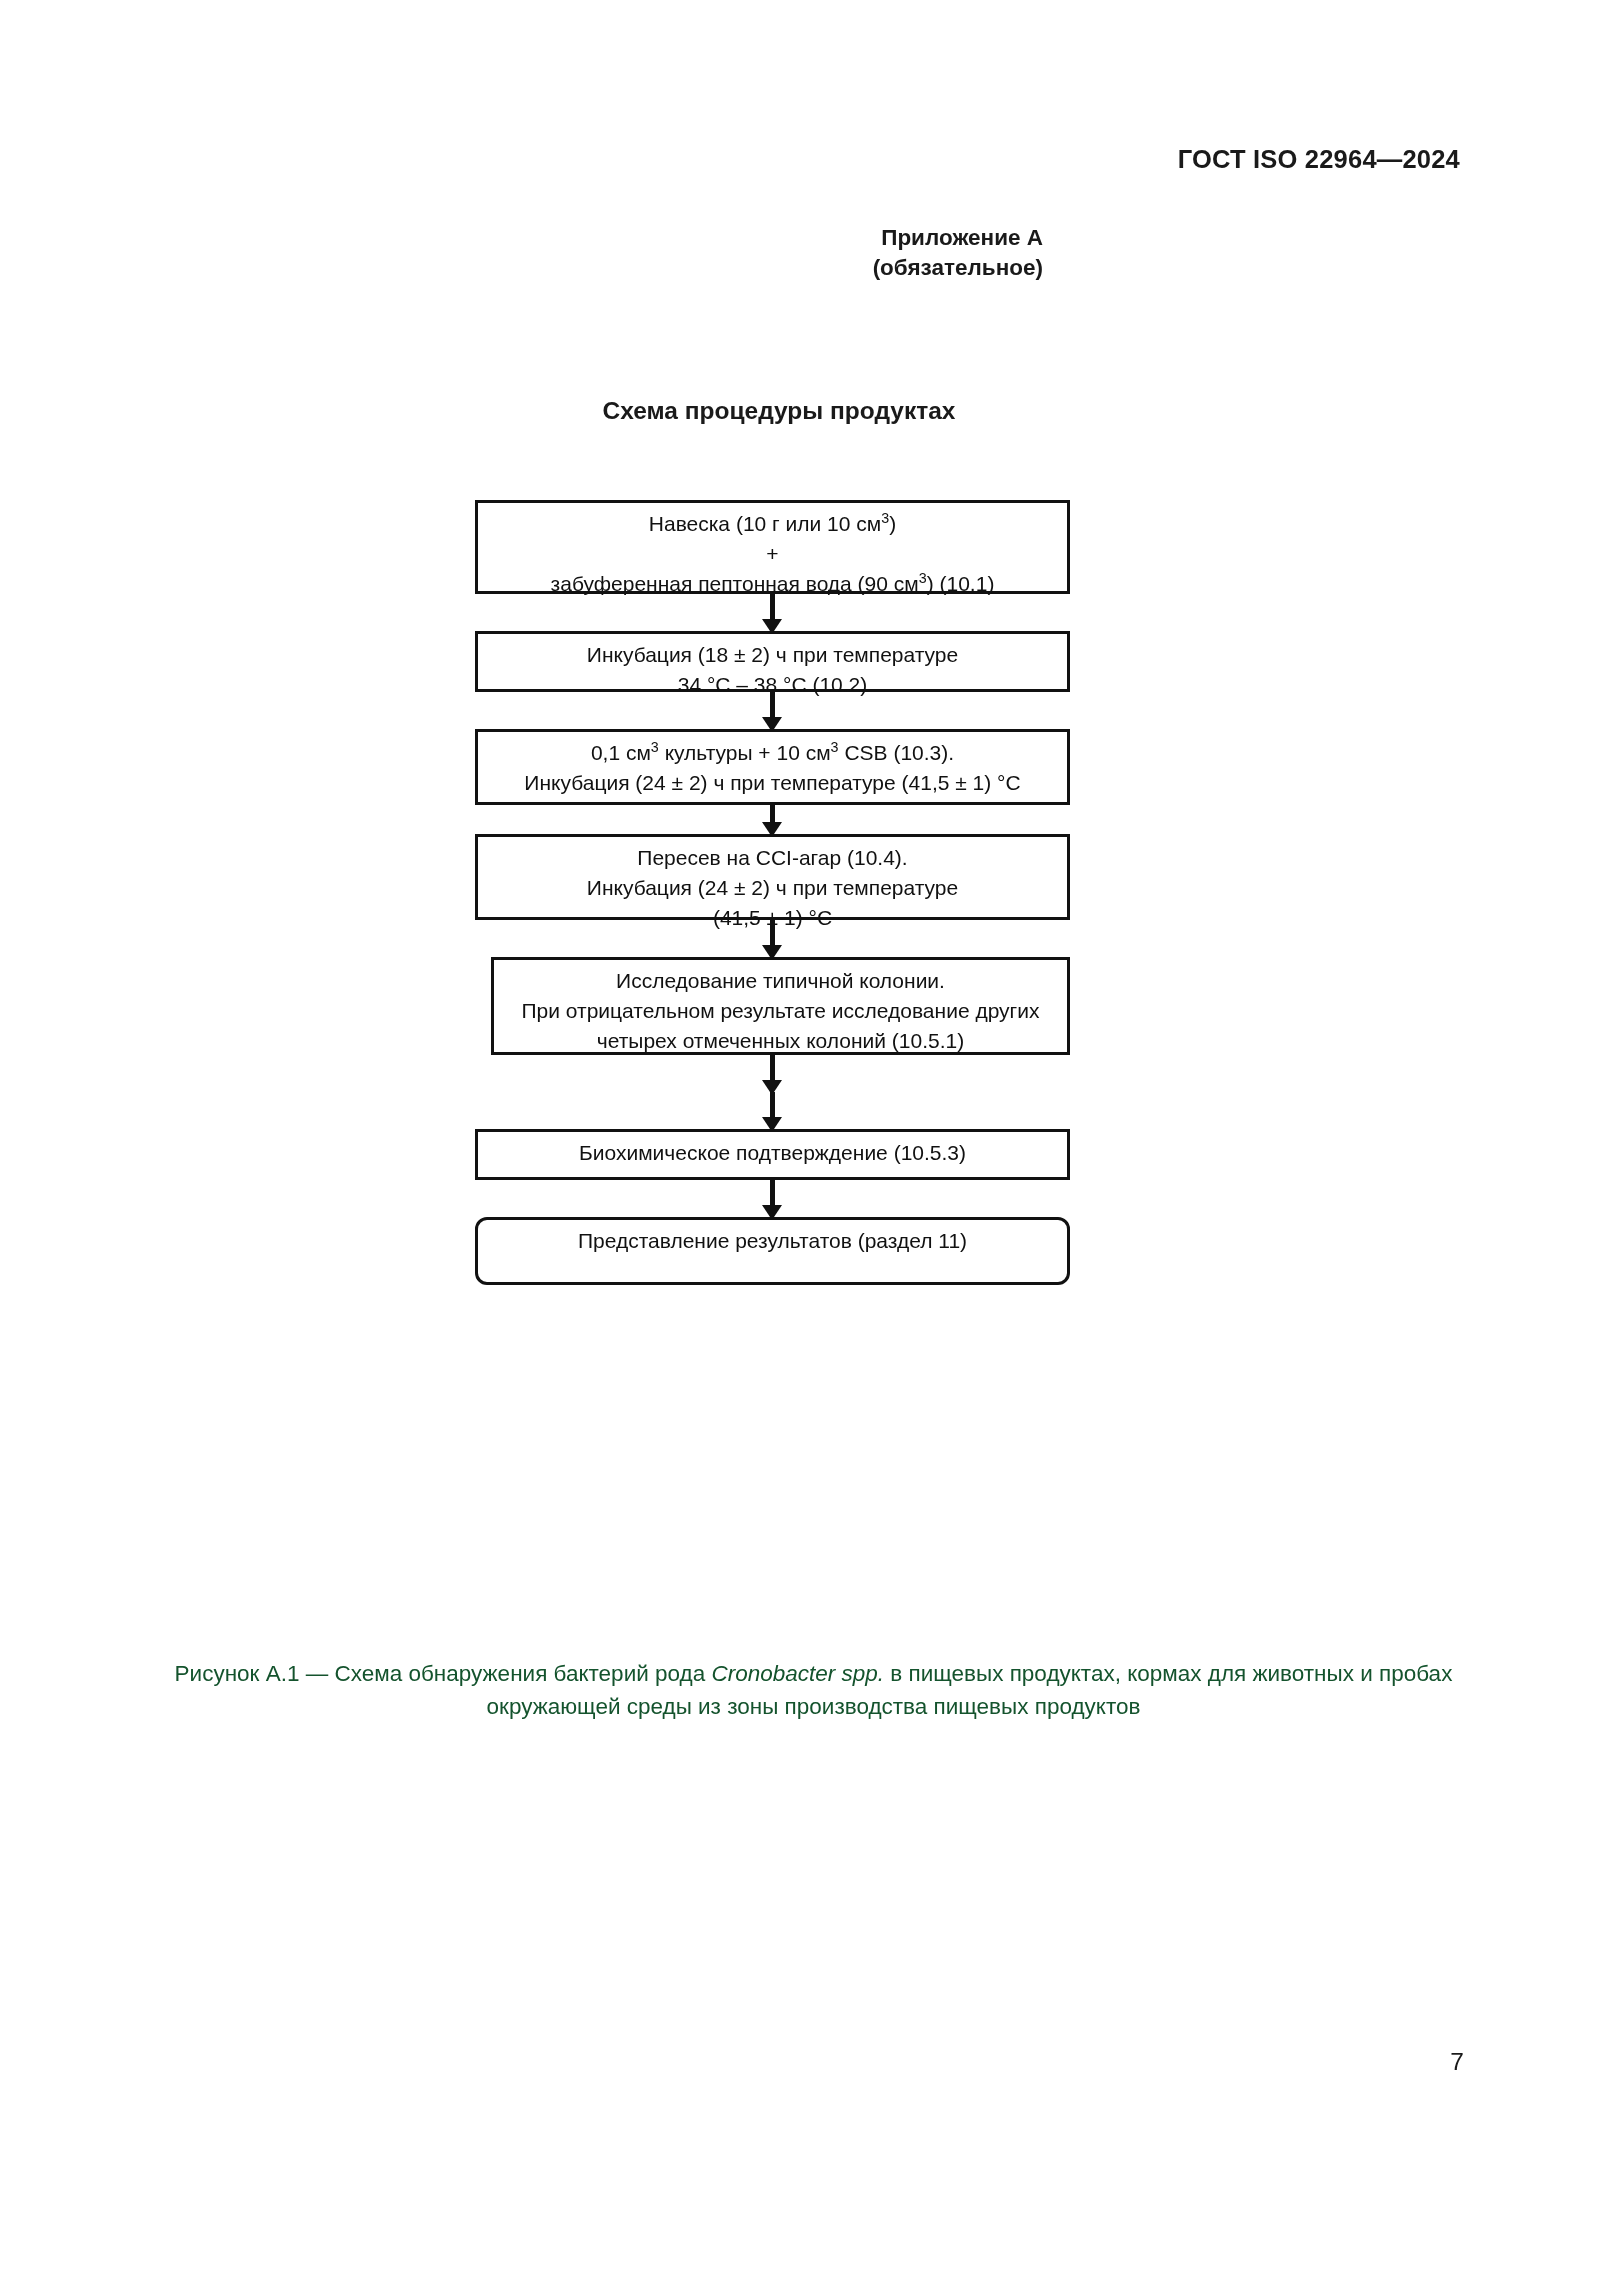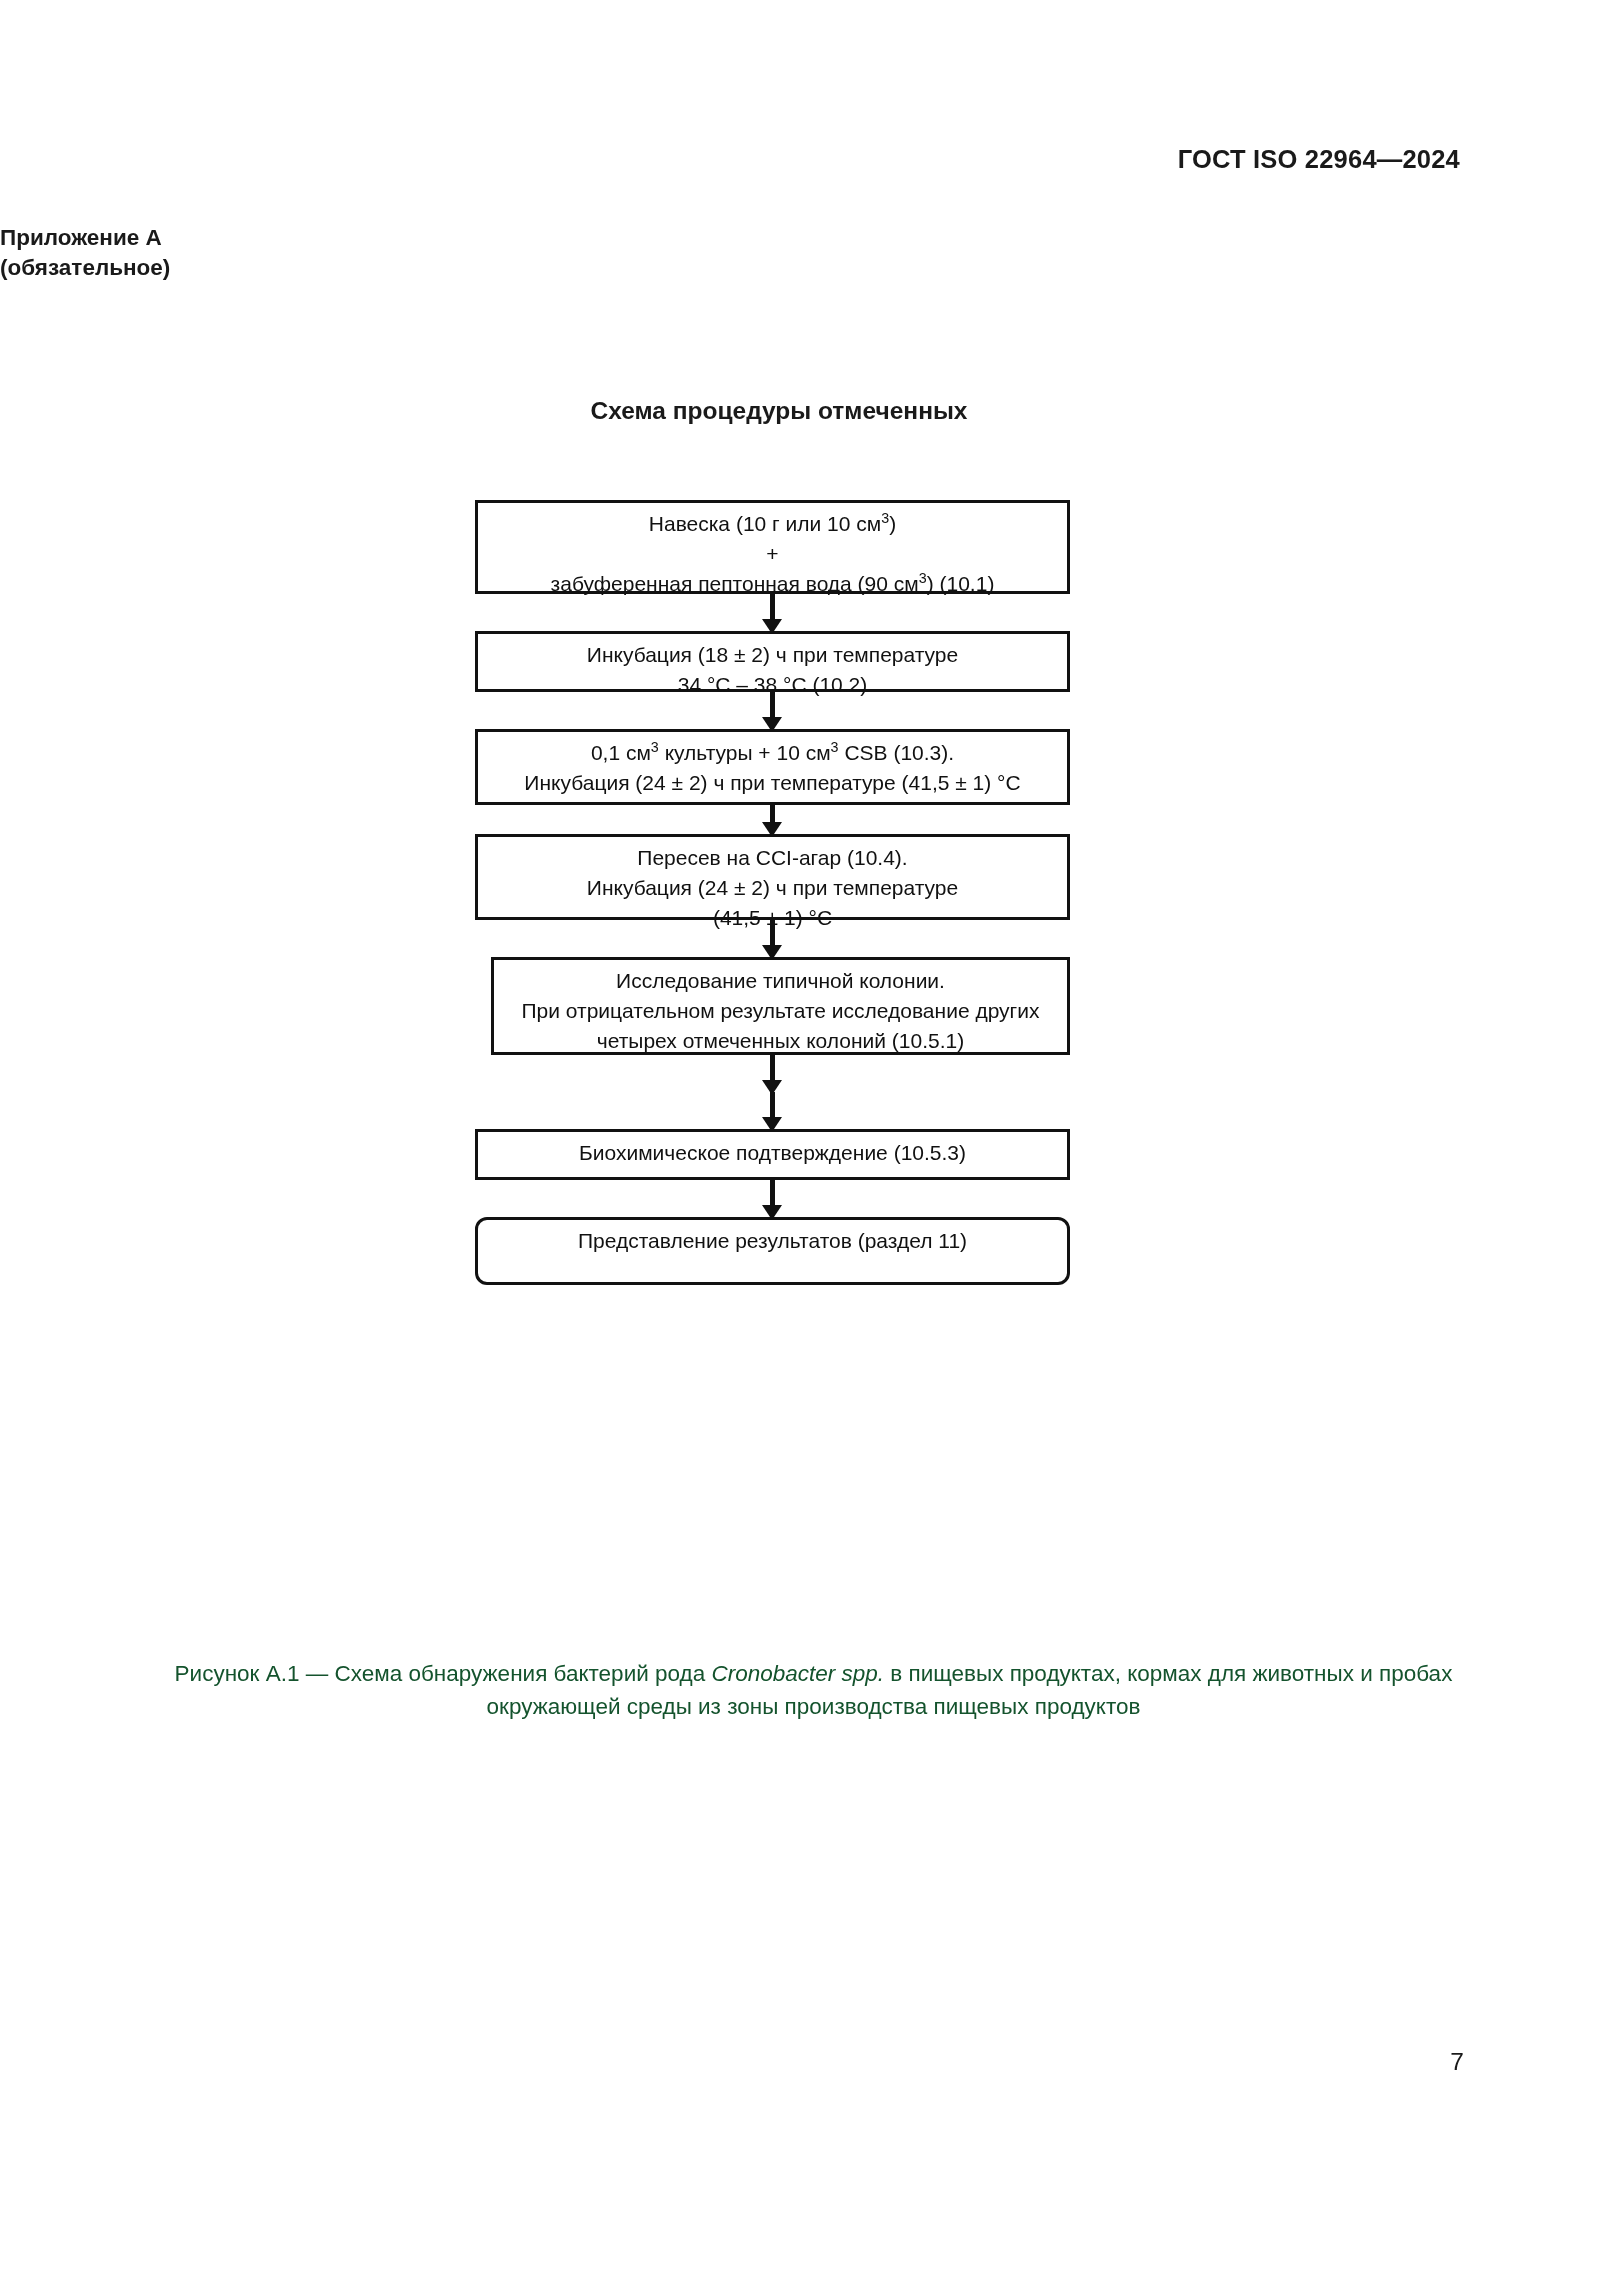--- a/index.html
+++ b/index.html
@@ -30,21 +30,21 @@
     letter-spacing: 0.2px;
     white-space: nowrap;
   }
 
   
   .annex-head {
     position: absolute;
     top: 223px;
     left: 0;
     width: 1043px;
-    text-align: left;
+    text-align: right;
     font-size: 22.5px;
     font-weight: bold;
     line-height: 1.33;
   }
   .annex-head div { white-space: nowrap; }
 
   
   .scheme-title {
     position: absolute;
     top: 397px;
@@ -153,21 +153,21 @@
 
 <div class="page">
 
   <div class="doc-header">ГОСТ ISO 22964—2024</div>
 
   <div class="annex-head">
     <div>Приложение А</div>
     <div>(обязательное)</div>
   </div>
 
-  <div class="scheme-title">Схема процедуры отмеченных</div>
+  <div class="scheme-title">Схема процедуры продуктах</div>
 
   <div class="flow">
 
     <div class="node h-n1">
       <div class="node-text">Навеска (10 г или 10 см<sup>3</sup>)<br>+<br>забуференная пептонная вода (90 см<sup>3</sup>) (10.1)</div>
     </div>
 
     <div class="connector">
       <div class="stem"></div>
       <div class="head"></div>

